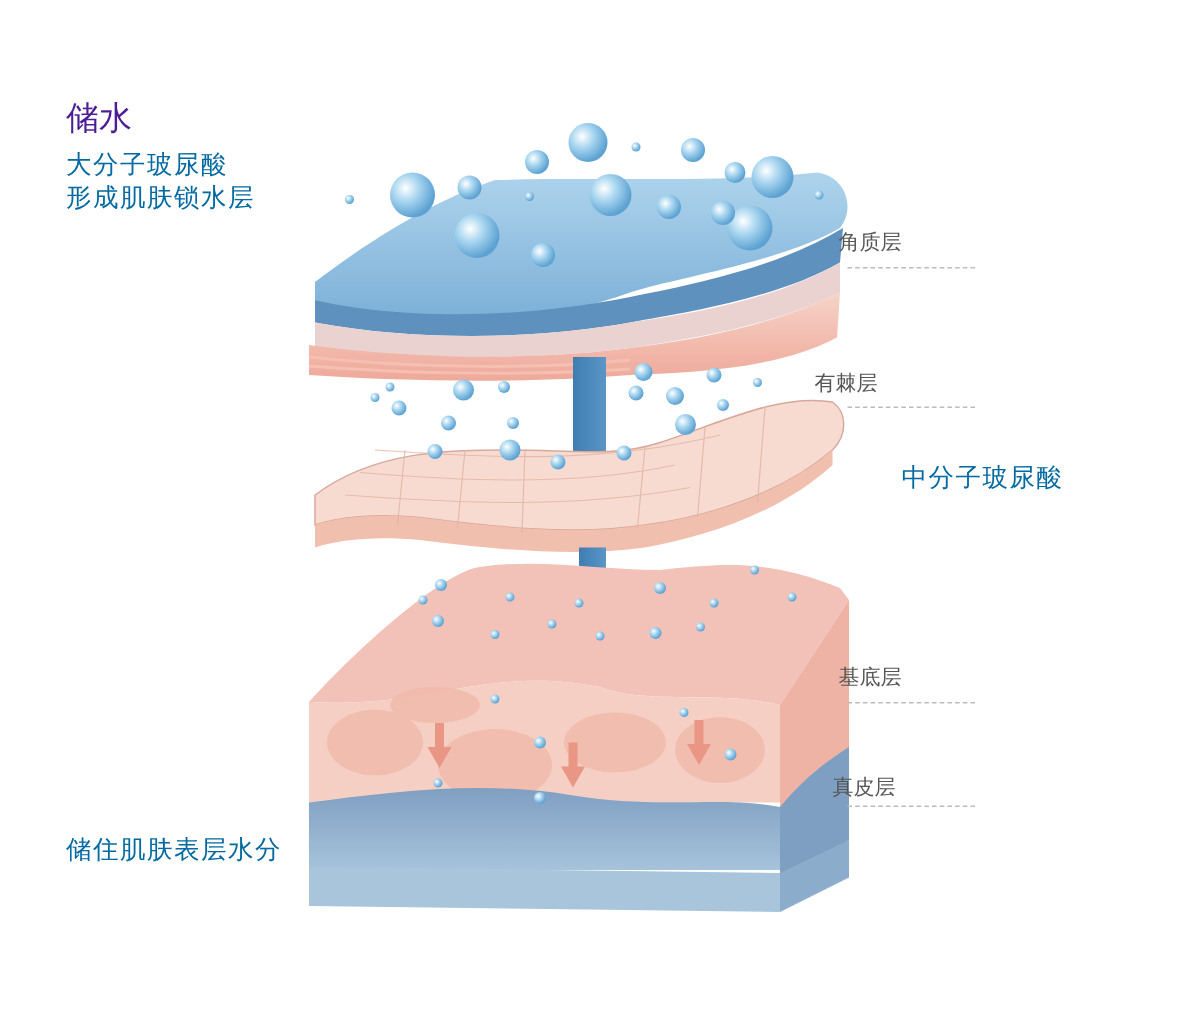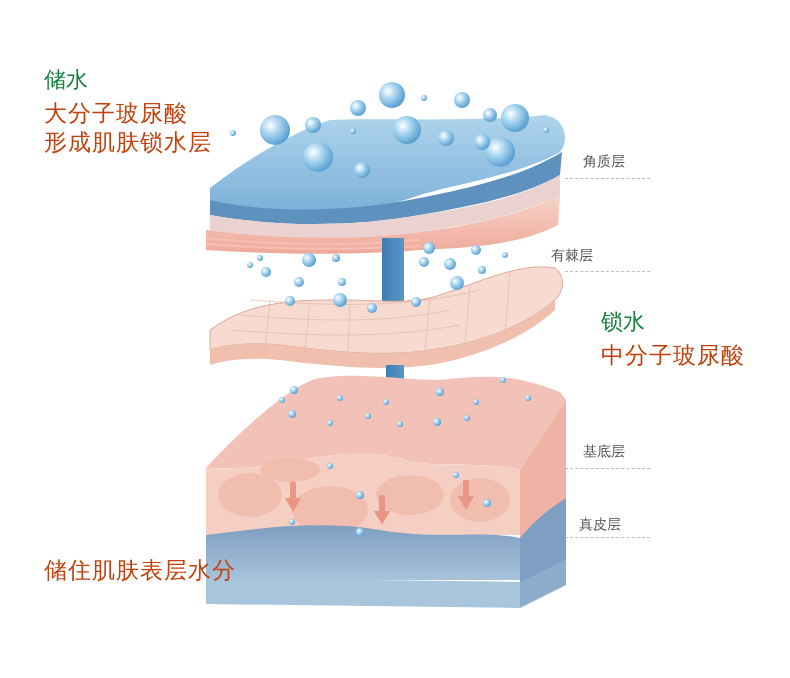--- a/index.html
+++ b/index.html
@@ -1,20 +1,20 @@
 <!DOCTYPE html>
 <html><head>
 <meta charset="utf-8">
 <style>
   html,body{margin:0;padding:0;background:#ffffff;}
   body{width:790px;height:678px;position:relative;overflow:hidden;font-family:"DejaVu Sans","Liberation Sans",sans-serif;color:#333;}
   .caption{position:absolute;line-height:1.3;}
-  .caption .title{font-size:22px;color:#15803d;font-weight:500;margin-bottom:4px;}
-  .caption .line{font-size:23px;color:#c2410c;letter-spacing:1px;}
-  .layer-label{position:absolute;font-size:14px;color:#555;text-align:center;width:90px;}
+  .caption .title{font-size:22px;color:#4c1d95;font-weight:500;margin-bottom:4px;}
+  .caption .line{font-size:17px;color:#0369a1;letter-spacing:1px;}
+  .layer-label{position:absolute;font-size:14px;color:#555;text-align:left;width:90px;}
   .leader{position:absolute;height:0;border-top:1px dashed #bbb;}
   svg.art{position:absolute;left:0;top:0;}
 </style>
 </head>
 <body>
 
 <svg class="art" width="790" height="678" viewBox="0 0 790 678">
   <defs>
     <radialGradient id="bub" cx="35%" cy="35%" r="65%">
       <stop offset="0%" stop-color="#ffffff"></stop>
@@ -157,31 +157,30 @@
   </g>
 </svg>
 
 <div class="caption" style="left:44px;top:66px;">
   <div class="title">储水</div>
   <div class="line">大分子玻尿酸</div>
   <div class="line">形成肌肤锁水层</div>
 </div>
 
 <div class="caption" style="left:601px;top:308px;">
-  <div class="title">锁水</div>
   <div class="line">中分子玻尿酸</div>
 </div>
 
 <div class="caption" style="left:44px;top:556px;">
   <div class="line">储住肌肤表层水分</div>
 </div>
 
 <div class="layer-label" style="left:559px;top:153px;">角质层</div>
 <div class="leader" style="left:565px;top:178px;width:85px;"></div>
 
-<div class="layer-label" style="left:527px;top:247px;">有棘层</div>
+<div class="layer-label" style="left:543px;top:247px;">有棘层</div>
 <div class="leader" style="left:565px;top:271px;width:85px;"></div>
 
 <div class="layer-label" style="left:559px;top:443px;font-family:Liberation Serif, serif;">基底层</div>
 <div class="leader" style="left:565px;top:468px;width:85px;"></div>
 
 <div class="layer-label" style="left:555px;top:516px;">真皮层</div>
 <div class="leader" style="left:565px;top:537px;width:85px;"></div>
 
 </body></html>

